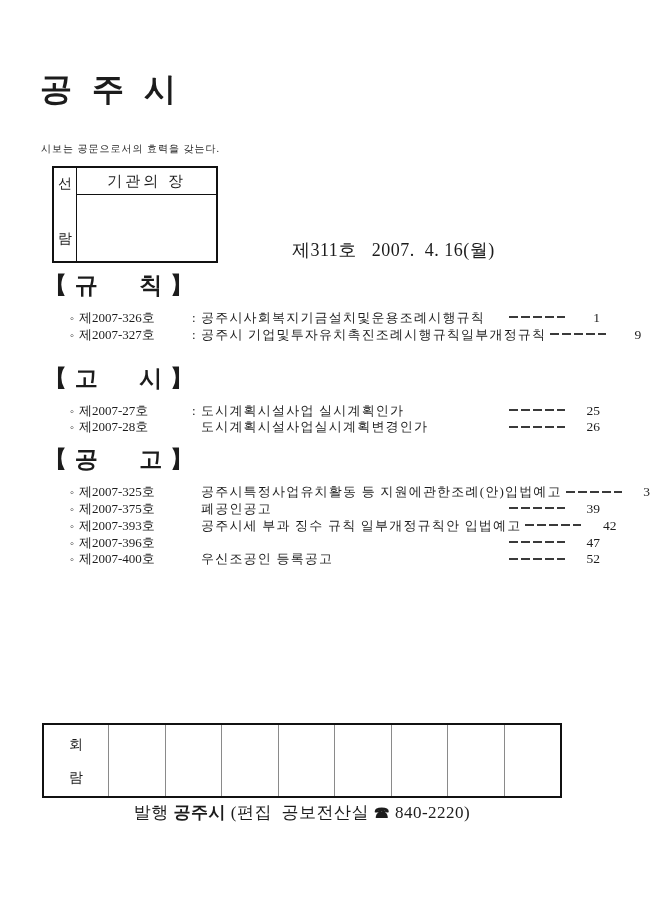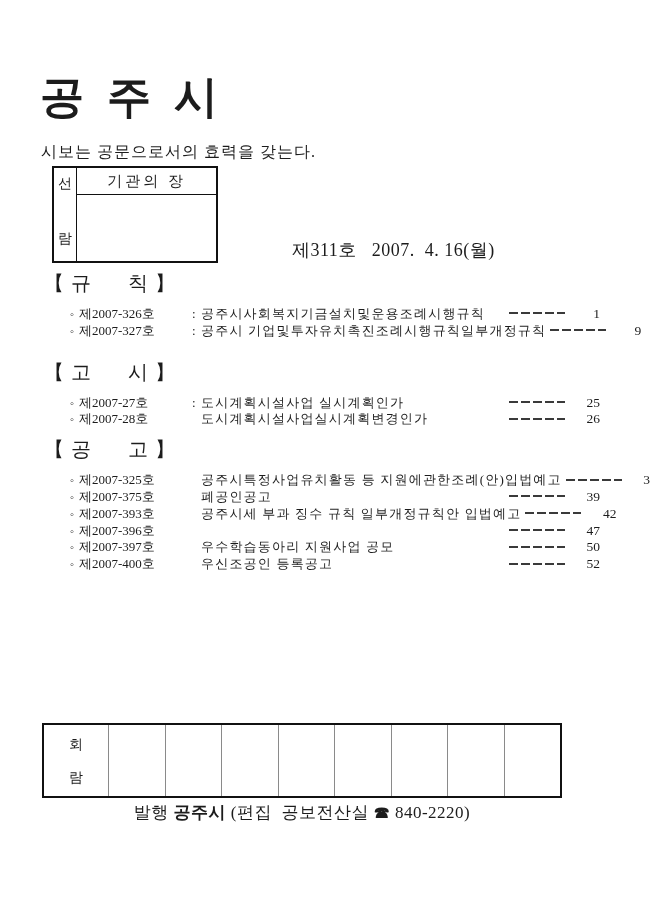--- a/index.html
+++ b/index.html
@@ -4,25 +4,25 @@
 <style>
   html,body{margin:0;padding:0;background:#e8e8e8;}
   .page{
     position:relative;width:650px;height:920px;background:#ffffff;
     font-family:"Liberation Serif","DejaVu Serif",serif;color:#1c1c1c;
     margin:0 auto;overflow:hidden;
   }
   
   .title{
     position:absolute;left:40px;top:68px;margin:0;
-    font-size:44px;font-weight:600;letter-spacing:6px;white-space:pre;
+    font-size:32px;font-weight:600;letter-spacing:6px;white-space:pre;
   }
   .subtitle{
     position:absolute;left:41px;top:142px;margin:0;
-    font-size:16px;letter-spacing:1px;white-space:pre;
+    font-size:10px;letter-spacing:1px;white-space:pre;
   }
   
   .approval{
     position:absolute;left:52px;top:166px;width:166px;height:97px;
     border:2px solid #111;display:flex;box-sizing:border-box;
   }
   .approval .side{
     width:22px;border-right:1px solid #111;display:flex;flex-direction:column;
     justify-content:space-between;align-items:center;padding:7px 0 13px;
     font-size:14px;
@@ -36,21 +36,21 @@
   
   .issue{
     position:absolute;left:292px;top:238px;font-size:18px;white-space:pre;
     letter-spacing:.5px;
   }
   
   .toc{position:absolute;left:58px;top:270px;width:542px;}
   .toc-section{margin-bottom:20px;}
   .toc-section:nth-child(2){margin-bottom:9px;}
   .sec-hdr{
-    font-size:20px;font-weight:400;white-space:pre;margin:0 0 8px -14px;
+    font-size:23px;font-weight:700;white-space:pre;margin:0 0 8px -14px;
     letter-spacing:1px;
   }
   .row{display:flex;align-items:baseline;height:16.8px;font-size:13px;margin-left:12px;}
   .row .no{width:122px;flex:none;white-space:pre;}
   .row .no .blt{display:inline-block;width:9px;font-size:11px;}
   .row .sep{width:9px;flex:none;}
   .row .ttl{letter-spacing:1.2px;white-space:pre;}
   .row .sp{flex:1;min-width:4px;}
   .leader{
     flex:none;width:56px;height:2px;align-self:center;margin-right:9px;
@@ -164,28 +164,20 @@
           <span class="pg">42</span>
         </div>
         <div class="row">
           <span class="no"><span class="blt">◦</span><span>제2007-396호</span></span>
           <span class="sep"></span>
           <span class="sp"></span>
           <span class="leader"></span>
           <span class="pg">47</span>
         </div>
         <div class="row">
-          <span class="no"><span class="blt">◦</span><span>제2007-397호</span></span>
-          <span class="sep"></span>
-          <span class="ttl">우수학습동아리 지원사업 공모</span>
-          <span class="sp"></span>
-          <span class="leader"></span>
-          <span class="pg">50</span>
-        </div>
-        <div class="row">
           <span class="no"><span class="blt">◦</span><span>제2007-400호</span></span>
           <span class="sep"></span>
           <span class="ttl">우신조공인 등록공고</span>
           <span class="sp"></span>
           <span class="leader"></span>
           <span class="pg">52</span>
         </div>
       </div>
     </div>
 

